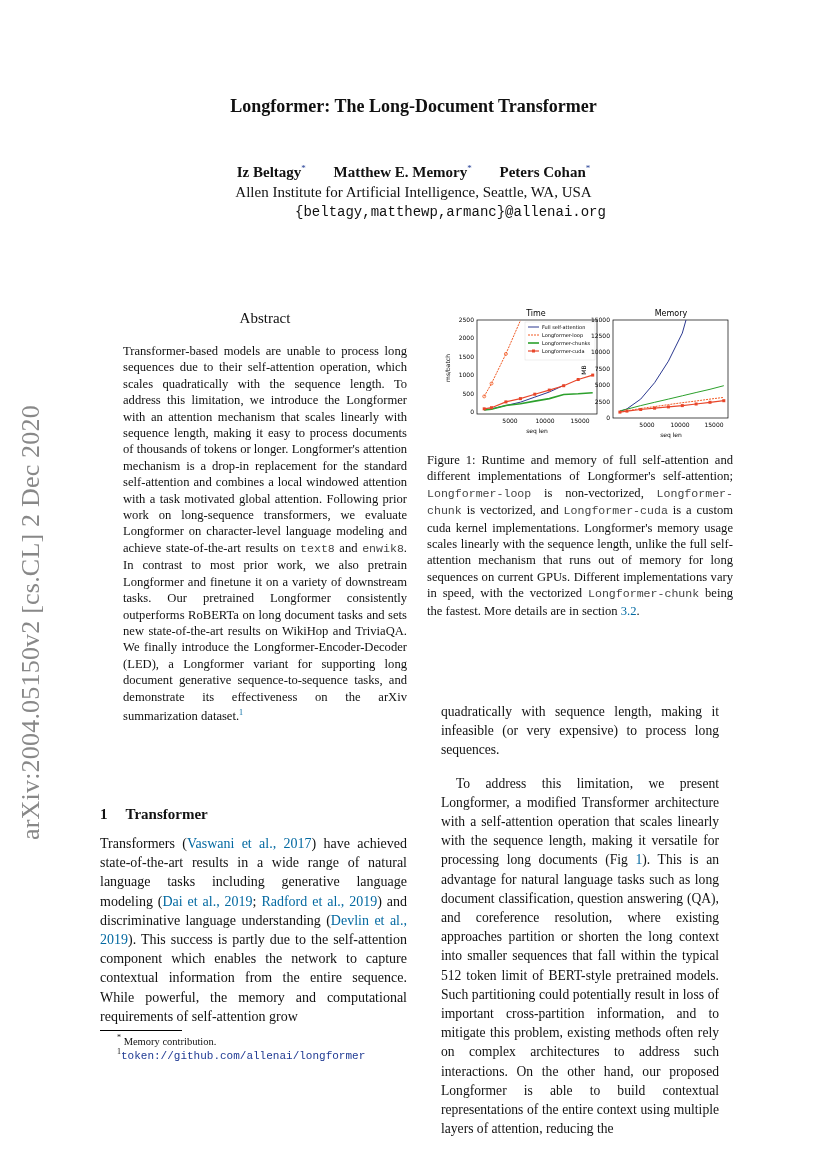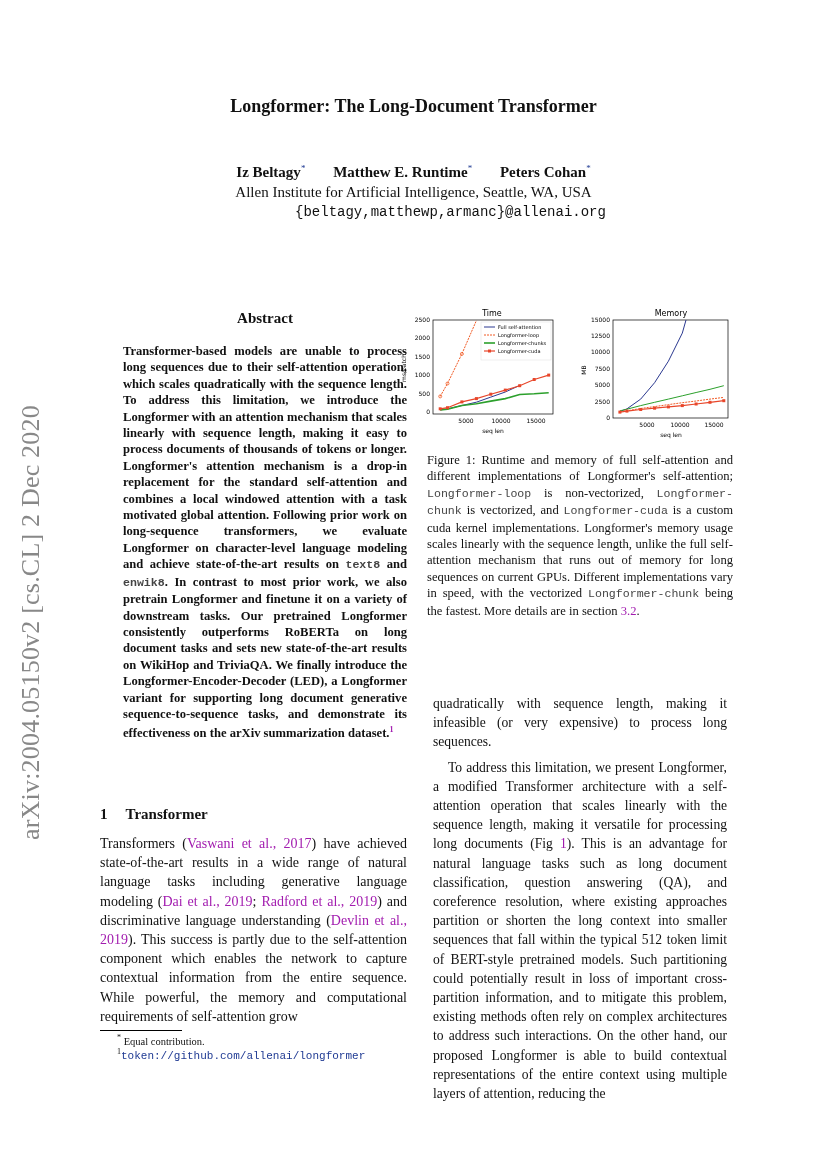--- a/index.html
+++ b/index.html
@@ -8,69 +8,69 @@
   .title { position:absolute; top:96px; left:0; width:827px; text-align:center;
            font-weight:bold; font-size:18px; }
   .authors { position:absolute; top:163px; left:0; width:827px; text-align:center; font-size:15px; }
   .authors .name { font-weight:bold; margin:0 12px; }
   .authors sup { font-weight:normal; color:#1f3a93; font-size:9px; }
   .affil { position:absolute; top:184px; left:0; width:827px; text-align:center; font-size:15px; }
   .email { position:absolute; top:204px; left:0; width:827px; text-align:center; font-size:15px;
            font-family:"Liberation Mono", "DejaVu Sans Mono", monospace; font-size:14px;margin-left:37px; }
   .arxiv { position:absolute; left:16px; top:840px; transform-origin:0 0; transform:rotate(-90deg);
            font-size:26px; color:#888; white-space:nowrap; letter-spacing:0.2px; }
-  .col-left { position:absolute; left:123px; width:284px;font-weight:bold; }
+  .col-left { position:absolute; left:123px; width:284px; }
   .col-right { position:absolute; left:427px; width:306px; }
   .abstract-title { position:absolute; top:310px; left:123px; width:284px; text-align:center;
-                    font-weight:bold; font-size:15px; }
+                    font-weight:normal; font-size:15px; }
   .abstract-body { top:343px; font-size:12.6px; line-height:16.4px; text-align:justify; }
   .intro-h { position:absolute; top:806px; left:100px; font-weight:bold; font-size:15px; }
   .intro-h .num { margin-right:18px; }
   .intro-body { position:absolute; top:834px; left:100px; width:307px; font-size:14px;
                 line-height:19.2px; text-align:justify; }
-  .cite { color:#a21caf; }
+  .cite { color:#0369a1; }
   .mono { font-family:"Liberation Mono", "DejaVu Sans Mono", monospace; color:#444; font-size:0.92em; }
   .fn-rule { position:absolute; top:1030px; left:100px; width:82px; border-top:1px solid #000; }
   .fn1 { position:absolute; top:1033px; left:117px; font-size:10.5px; }
   .fn2 { position:absolute; top:1047px; left:117px; font-size:10.5px; }
   .fn2 .mono { font-size:11px; color:#1f3a93; }
   .fig-caption { top:452px; font-size:12.6px; line-height:16.4px; text-align:justify; }
   .right-body { position:absolute; top:688px; left:427px; width:306px; font-size:13.6px;
                 line-height:19.2px; text-align:justify; }
-  .right-body p { margin:6px; }
+  .right-body p { margin:14px; }
   .right-body p.indent { text-indent:15px; }
   sup { font-size:8px; }
   .chart { position:absolute; font-family:"DejaVu Sans", sans-serif; }
   .chart svg text { font-family:"DejaVu Sans", sans-serif; }
 </style>
 </head>
 <body>
 
 <div class="arxiv">arXiv:2004.05150v2  [cs.CL]  2 Dec 2020</div>
 
 <div class="title">Longformer: The Long-Document Transformer</div>
 <div class="authors">
   <span class="name"><span>Iz Beltagy</span><sup>*</sup></span>
-  <span class="name"><span>Matthew E. Runtime</span><sup>*</sup></span>
+  <span class="name"><span>Matthew E. Memory</span><sup>*</sup></span>
   <span class="name"><span>Peters Cohan</span><sup>*</sup></span>
 </div>
 <div class="affil">Allen Institute for Artificial Intelligence, Seattle, WA, USA</div>
 <div class="email">{beltagy,matthewp,armanc}@allenai.org</div>
 
 <div class="abstract-title">Abstract</div>
 <div class="col-left abstract-body"><span>Transformer-based models are unable to process long sequences due to their self-attention operation, which scales quadratically with the sequence length. To address this limitation, we introduce the Longformer with an attention mechanism that scales linearly with sequence length, making it easy to process documents of thousands of tokens or longer. Longformer's attention mechanism is a drop-in replacement for the standard self-attention and combines a local windowed attention with a task motivated global attention. Following prior work on long-sequence transformers, we evaluate Longformer on character-level language modeling and achieve state-of-the-art results on </span><span class="mono">text8</span><span> and </span><span class="mono">enwik8</span><span>. In contrast to most prior work, we also pretrain Longformer and finetune it on a variety of downstream tasks. Our pretrained Longformer consistently outperforms RoBERTa on long document tasks and sets new state-of-the-art results on WikiHop and TriviaQA. We finally introduce the Longformer-Encoder-Decoder (LED), a Longformer variant for supporting long document generative sequence-to-sequence tasks, and demonstrate its effectiveness on the arXiv summarization dataset.</span><sup class="cite">1</sup></div>
 
 <div class="intro-h"><span class="num">1</span><span>Transformer</span></div>
 <div class="intro-body"><span>Transformers (</span><span class="cite">Vaswani et al., 2017</span><span>) have achieved state-of-the-art results in a wide range of natural language tasks including generative language modeling (</span><span class="cite">Dai et al., 2019</span><span>; </span><span class="cite">Radford et al., 2019</span><span>) and discriminative language understanding (</span><span class="cite">Devlin et al., 2019</span><span>). This success is partly due to the self-attention component which enables the network to capture contextual information from the entire sequence. While powerful, the memory and computational requirements of self-attention grow</span></div>
 
 <div class="fn-rule"></div>
-<div class="fn1"><sup>*</sup> <span>Equal contribution.</span></div>
+<div class="fn1"><sup>*</sup> <span>Memory contribution.</span></div>
 <div class="fn2"><sup>1</sup><span class="mono">token://github.com/allenai/longformer</span></div>
 
-<div class="chart" style="left:398px; top:306px; width:165px; height:140px;">
+<div class="chart" style="left:442px; top:306px; width:165px; height:140px;">
   <svg width="165" height="140" viewBox="0 0 165 140">
     <text x="94" y="10" font-size="8" text-anchor="middle">Time</text>
     <rect x="35" y="14" width="120" height="94" fill="none" stroke="#000" stroke-width="0.7"></rect>
     <g font-size="6" text-anchor="end" fill="#000">
       <text x="32" y="16">2500</text>
       <text x="32" y="34">2000</text>
       <text x="32" y="53">1500</text>
       <text x="32" y="71">1000</text>
       <text x="32" y="90">500</text>
       <text x="32" y="108">0</text>

